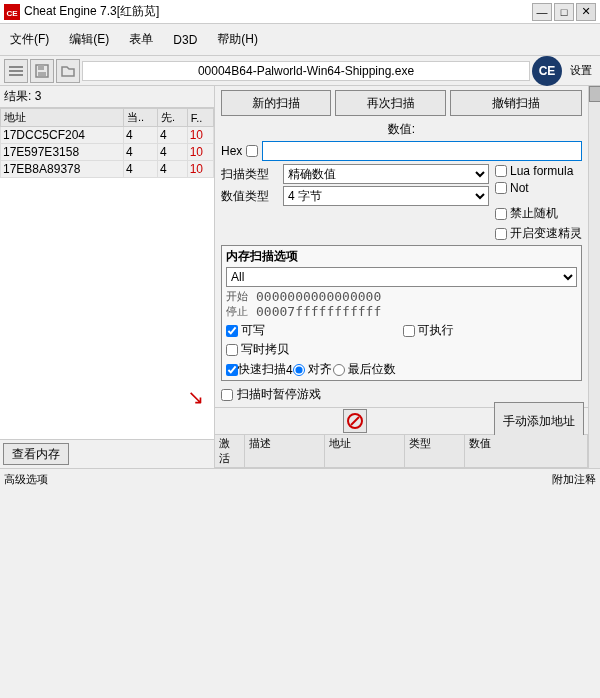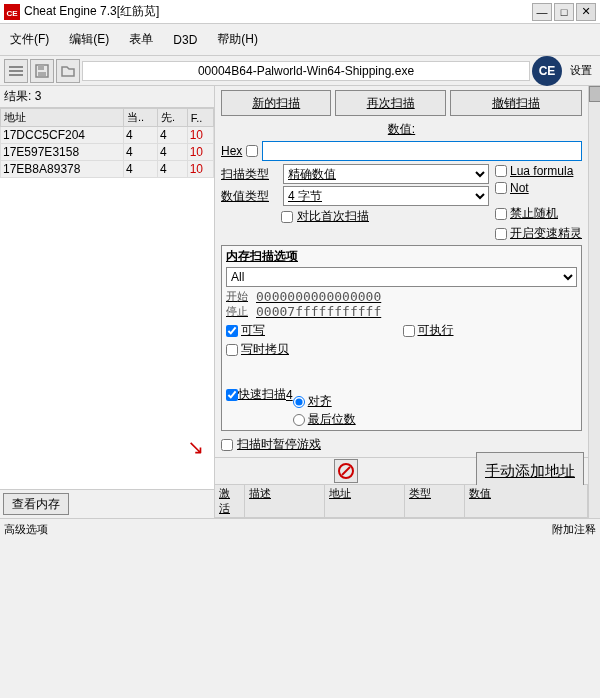--- a/index.html
+++ b/index.html
@@ -276,23 +276,22 @@
 
     
     .fastscan-row {
       display: flex;
       align-items: center;
       gap: 0;
       font-size: 12px;
     }
     .radio-group {
       display: flex;
-      flex-direction: column;
+      flex-direction: row;
       gap: 1px;
-      margin-top: 32px;
     }
     .radio-item {
       display: flex;
       align-items: center;
       gap: 3px;
       font-size: 12px;
     }
 
     
     .pause-row {
@@ -332,21 +331,21 @@
       align-items: center;
       justify-content: center;
       margin: 0 auto;
     }
     .add-addr-btn {
       height: 38px;
       border: 1px solid #888;
       background: #e8e8e8;
       padding: 0 8px;
       cursor: pointer;
-      font-size: 15px;
+      font-size: 12px;
       margin-left: auto;
     }
 
     
     .status-bar {
       height: 22px;
       background: #f0f0f0;
       border-top: 1px solid #ccc;
       display: flex;
       align-items: center;
@@ -391,21 +390,20 @@
       width: 215px;
       display: flex;
       flex-direction: column;
       border-right: 1px solid #ccc;
     }
 
     .right-area {
       flex: 1;
       display: flex;
       flex-direction: column;
-      text-decoration: underline;
     }
 
     .bottom-list-area {
       flex: 1;
       background: #fff;
       overflow: hidden;
     }
 
     .bottom-list-header {
       display: flex;
@@ -549,24 +547,20 @@
             </select>
           </div>
 
           <div class="vtype-row">
             <span class="type-label">数值类型</span>
             <select class="type-select">
               <option>4 字节</option>
             </select>
           </div>
 
-          <div class="compare-row">
-            <input type="checkbox" style="">
-            <span>对比首次扫描</span>
-          </div>
         </div>
 
         <div class="right-options">
           <div class="check-row">
             <input type="checkbox" style="">
             <span>Lua formula</span>
           </div>
           <div class="check-row">
             <input type="checkbox" style="">
             <span>Not</span>

